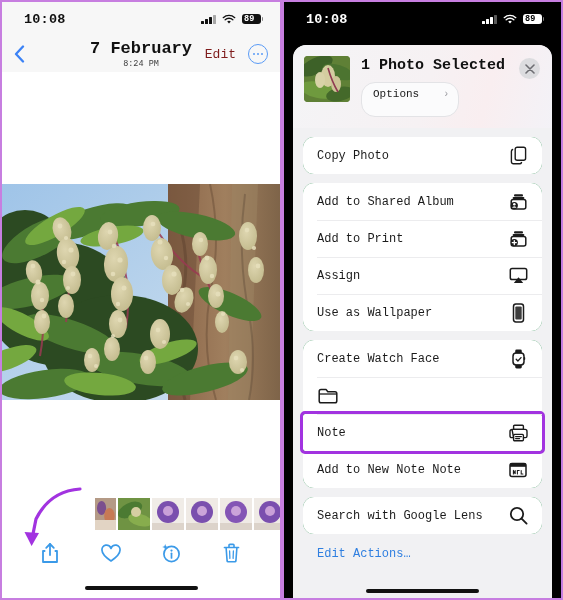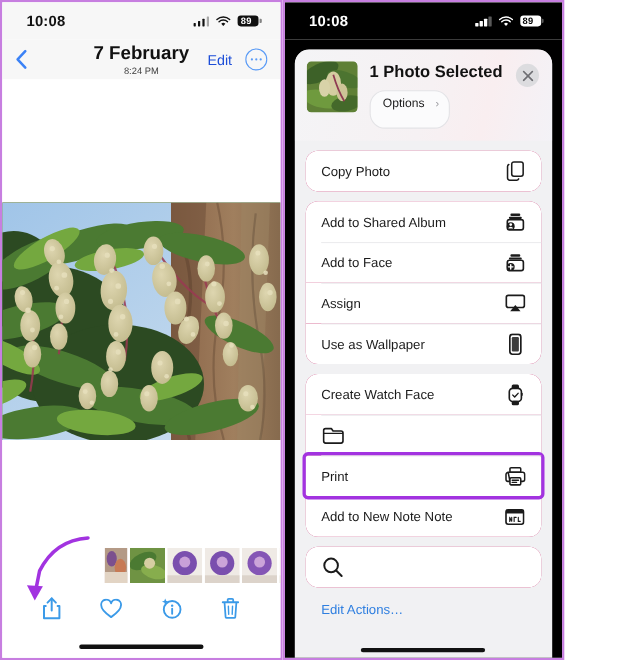--- a/index.html
+++ b/index.html
@@ -4,23 +4,24 @@
 <style>
   * { box-sizing: border-box; margin: 0; padding: 0; }
   html, body {
     width: 563px; height: 600px;
     background: #ffffff;
     font-family: "Liberation Sans", sans-serif;
     overflow: hidden;
   }
   .stage {
     position: relative;
-    width: 513px; height: 600px;
+    width: 563px; height: 600px;
     display: flex;
     background: #ffffff;
+    font-family: Liberation Mono, monospace;
   }
 
   
   .phone {
     position: relative;
     height: 600px;
     border: 2px solid #c77ee0;
     background: #ffffff;
     overflow: hidden;
   }
@@ -76,21 +77,21 @@
     position: relative;
   }
   .nav-back { color: #3b82f6; display:flex; align-items:center; }
   .nav-title-wrap {
     position: absolute; left: 0; right: 0;
     text-align: center; pointer-events: none;
   }
   .nav-title { font-size: 17px; font-weight: bold; color: #111; line-height: 1.18; }
   .nav-sub   { font-size: 8.5px; color: #3c3c3c; line-height: 1.2; }
   .nav-right { margin-left: auto; display: flex; align-items: center; gap: 12px; }
-  .nav-edit { color: #1d4ed8; font-size: 13px; }
+  .nav-edit { color: #7f1d1d; font-size: 13px; }
   .nav-more {
     width: 20px; height: 20px; border-radius: 50%;
     border: 1.3px solid #5a9bf6;
     display: flex; align-items: center; justify-content: center;
     gap: 1.6px;
   }
   .nav-more span { width: 2.2px; height: 2.2px; border-radius: 50%; background: #5a9bf6; display:block; }
 
   .white-gap { background: #ffffff; height: 112px; }
 
@@ -162,40 +163,40 @@
   }
   .sheet-thumb {
     width: 46px; height: 46px; border-radius: 4px; overflow: hidden; flex: none;
     background: #6a8a42;
   }
   .sheet-thumb svg { display:block; width:100%; height:100%; }
   .sheet-head-text { flex: 1; padding-top: 1px; }
   .sheet-title { font-size: 15px; font-weight: bold; color: #111; }
   .options-chip {
     margin-top: 8px;
-    display: inline-flex; align-items: center; gap: 10px;
+    display: inline-flex; align-items: center; gap: 24px;
     background: #fbfbfc;
     border: .8px solid #e3e3e6;
     border-radius: 14px;
     padding: 5px 9px 16px 11px;
     font-size: 11px;
     color: #1b1b1b;
   }
   .options-chip .chev { color: #9a9a9f; font-size: 10px; }
   .close-btn {
     width: 21px; height: 21px; border-radius: 50%;
     background: #dcdcdf;
     display: flex; align-items: center; justify-content: center;
     color: #6e6e73;
     flex: none;
     margin-top: 2px;
   }
 
   .group {
-    background: #be185d;
+    background: #15803d;
     border-radius: 11px;
     margin: 9px 10px 0 10px;
     overflow: visible;
   }
   .row {
     position: relative;
     height: 37px;
     display: flex; align-items: center;
     padding: 0 13px 0 14px;
     background: #fff;
@@ -591,21 +592,21 @@
                 <rect x="5" y="1.2" width="9" height="2.2" rx="1" fill="currentColor"></rect>
                 <rect x="3.6" y="4" width="11.8" height="2" rx="1" fill="currentColor"></rect>
                 <rect x="2.2" y="6.6" width="14.6" height="9.4" rx="2" stroke="currentColor" stroke-width="1.5" fill="#fff"></rect>
                 <circle cx="5.3" cy="12.6" r="3.6" fill="currentColor"></circle>
                 <circle cx="5.3" cy="11.2" r="1.25" fill="#fff"></circle>
                 <path d="M3.1 14.8 a2.3 2.3 0 0 1 4.4 0 Z" fill="#fff"></path>
               </svg>
             </div>
           </div>
           <div class="row">
-            <div class="row-label">Add to Face</div>
+            <div class="row-label">Add to Print</div>
             <div class="row-icon">
               <svg width="19" height="18" viewBox="0 0 19 18">
                 <rect x="5" y="1.2" width="9" height="2.2" rx="1" fill="currentColor"></rect>
                 <rect x="3.6" y="4" width="11.8" height="2" rx="1" fill="currentColor"></rect>
                 <rect x="2.2" y="6.6" width="14.6" height="9.4" rx="2" stroke="currentColor" stroke-width="1.5" fill="#fff"></rect>
                 <circle cx="5.3" cy="12.6" r="3.6" fill="currentColor"></circle>
                 <path d="M5.3 10.6 L5.3 14.6 M3.3 12.6 L7.3 12.6" stroke="#fff" stroke-width="1.3" stroke-linecap="round"></path>
               </svg>
             </div>
           </div>
@@ -644,21 +645,21 @@
           </div>
           <div class="row">
             <div class="row-icon">
               <svg width="20" height="16" viewBox="0 0 20 16">
                 <path d="M1.2 4 L1.2 13 A1.8 1.8 0 0 0 3 14.8 L17 14.8 A1.8 1.8 0 0 0 18.8 13 L18.8 5.6 A1.8 1.8 0 0 0 17 3.8 L9.8 3.8 L8.2 1.6 L3 1.6 A1.8 1.8 0 0 0 1.2 3.4 Z" stroke="currentColor" stroke-width="1.5" fill="none" stroke-linejoin="round"></path>
                 <path d="M1.2 6 L18.8 6" stroke="currentColor" stroke-width="1.3"></path>
               </svg>
             </div>
           </div>
           <div class="row highlighted">
-            <div class="row-label">Print</div>
+            <div class="row-label">Note</div>
             <div class="row-icon">
               <svg width="19" height="18" viewBox="0 0 19 18">
                 <rect x="4.6" y="1.2" width="9.8" height="4.2" rx="1" stroke="currentColor" stroke-width="1.4" fill="none"></rect>
                 <path d="M3 5.4 L16 5.4 A2 2 0 0 1 18 7.4 L18 12 A1.6 1.6 0 0 1 16.4 13.6 L14.4 13.6
                          M4.6 13.6 L2.6 13.6 A1.6 1.6 0 0 1 1 12 L1 7.4 A2 2 0 0 1 3 5.4 Z" stroke="currentColor" stroke-width="1.4" fill="none" stroke-linejoin="round"></path>
                 <rect x="4.6" y="10.4" width="9.8" height="6.4" rx="1" stroke="currentColor" stroke-width="1.4" fill="#fff"></rect>
                 <path d="M6.6 12.6 L12.4 12.6 M6.6 14.6 L10.6 14.6" stroke="currentColor" stroke-width="1.2" stroke-linecap="round"></path>
               </svg>
             </div>
           </div>
@@ -669,20 +670,21 @@
                 <rect x="1" y="1.4" width="16" height="13.2" rx="2" stroke="currentColor" stroke-width="1.5" fill="none"></rect>
                 <rect x="1" y="1.4" width="16" height="3.4" fill="currentColor"></rect>
                 <path d="M4.4 8.4 L4.4 12 M4.4 8.4 L6.2 12 L6.2 8.4 M8.4 12 L8.4 8.4 L10.2 8.4 M12.2 8.4 L12.2 12 L13.9 12" stroke="currentColor" stroke-width="1.05" fill="none" stroke-linecap="round"></path>
               </svg>
             </div>
           </div>
         </div>
 
         <div class="group">
           <div class="row">
+            <div class="row-label">Search with Google Lens</div>
             <div class="row-icon">
               <svg width="19" height="19" viewBox="0 0 19 19">
                 <circle cx="8" cy="8" r="6.2" stroke="currentColor" stroke-width="1.8" fill="none"></circle>
                 <path d="M12.6 12.6 L17.6 17.6" stroke="currentColor" stroke-width="1.8" stroke-linecap="round"></path>
               </svg>
             </div>
           </div>
         </div>
 
         <div class="edit-actions">Edit Actions…</div>

